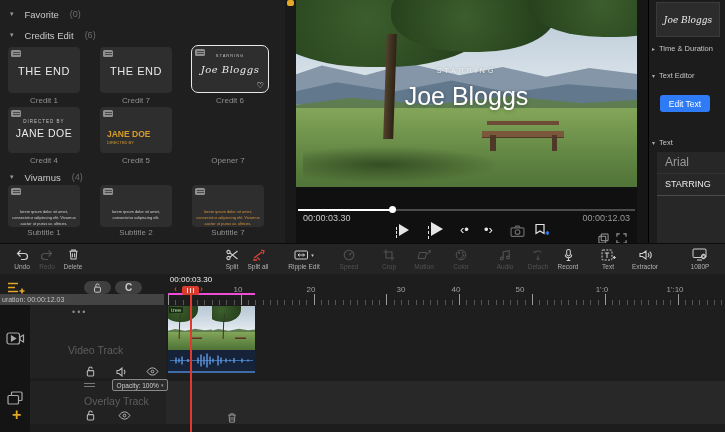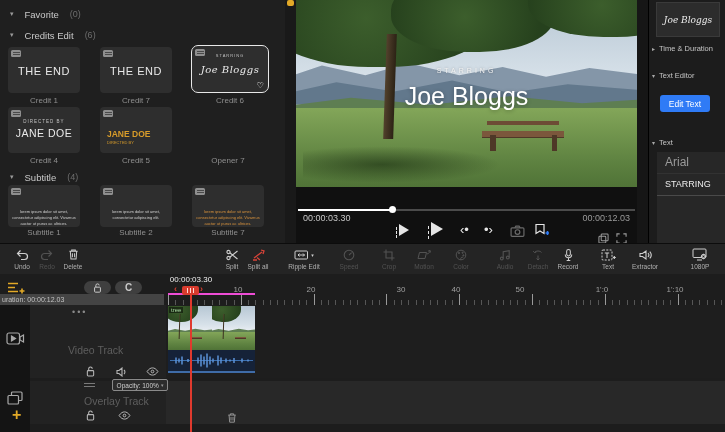--- a/index.html
+++ b/index.html
@@ -169,21 +169,21 @@
         </span>
       <div style="position:absolute;left:7px;top:22px;font-size:8.5px;font-weight:bold;color:#d89c2a">JANE DOE</div>
       <div style="position:absolute;left:7px;top:33px;font-size:4px;color:#d89c2a">DIRECTED BY</div>
     </div>
     <div class="caption" style="left:8px;top:156px">Credit 4</div>
     <div class="caption" style="left:100px;top:156px">Credit 5</div>
     <div class="caption" style="left:192px;top:156px">Opener 7</div>
 
     <div class="sec-head" style="top:171px">
       <span class="sec-arrow">▾</span>
-      <span class="sec-label">Subtitle</span>
+      <span class="sec-label">Vivamus</span>
       <span class="sec-count">(4)</span>
     </div>
 
     <div class="sub-card" style="left:8px;top:185px">
       <span class="badge">
           <i></i>
           <i></i>
         </span>
       <div class="sub-text">lorem ipsum dolor sit amet, consectetur adipiscing elit. Vivamus auctor ut purus ac ultrices.</div>
     </div>

